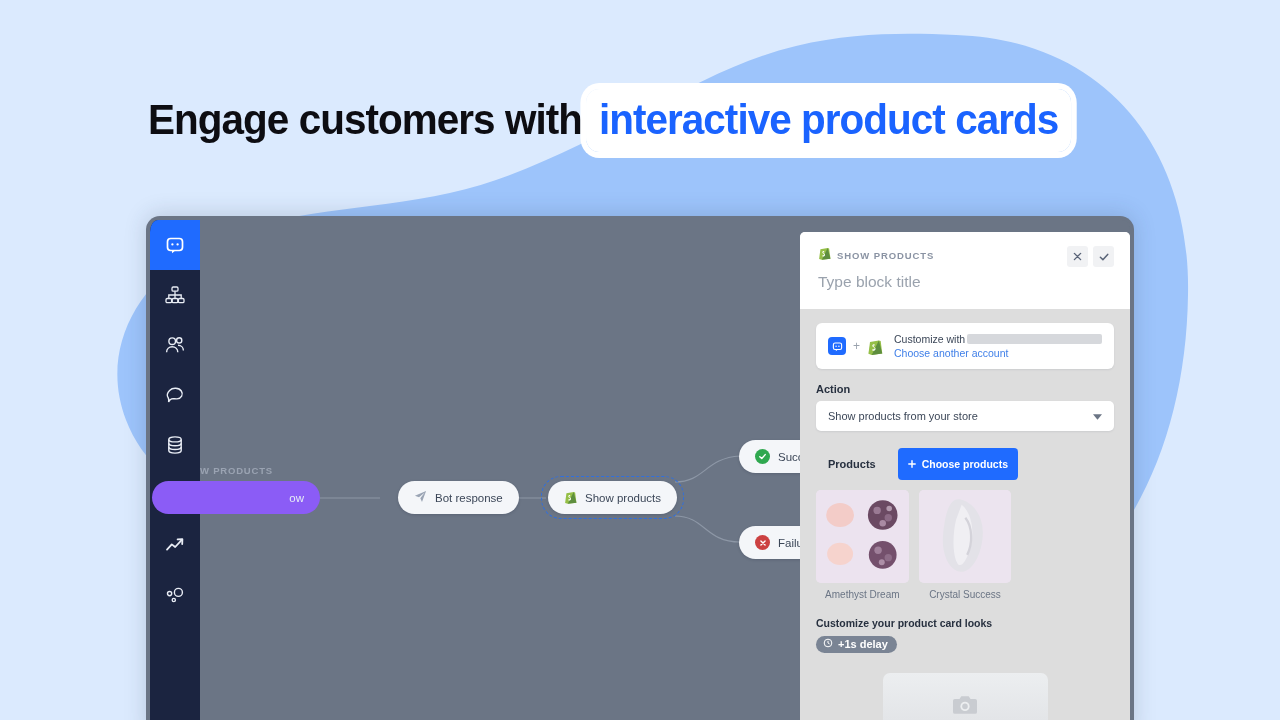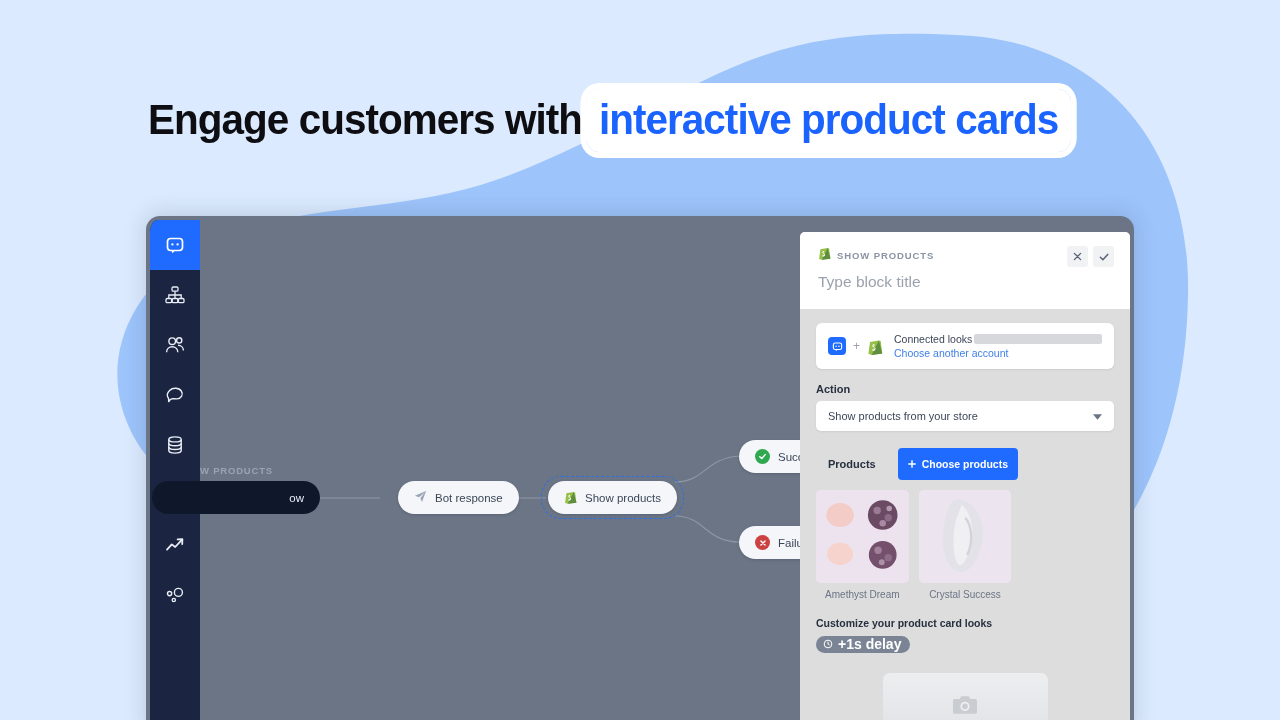--- a/index.html
+++ b/index.html
@@ -74,21 +74,21 @@
     letter-spacing: .8px; color: #9aa3b2;
   }
   .node {
     position: absolute; display: flex; align-items: center; gap: 8px;
     height: 33px; padding: 0 16px;
     background: #f4f6f9; border-radius: 17px;
     font-size: 11.5px; color: #3c4758; font-weight: 400;
     box-shadow: 0 1px 3px rgba(20,30,50,.18);
     white-space: nowrap;
   }
-  .node.ghost { background: #0f172a; color: #e5ecf6; box-shadow:none; }
+  .node.ghost { background: #8b5cf6; color: #e5ecf6; box-shadow:none; }
   .node.selwrap {
     background: transparent; box-shadow: none; padding: 0;
     border: 1.6px dashed #2f6fe0; border-radius: 20px;
     height: 43px; align-items: center; justify-content: center;
   }
   .node.selwrap .inner {
     display: flex; align-items: center; gap: 8px;
     background: #f4f6f9; border-radius: 17px;
     height: 33px; padding: 0 16px; margin: 0 6px;
     box-shadow: 0 1px 3px rgba(20,30,50,.18);
@@ -163,21 +163,21 @@
   }
   .pcard { text-align: center; }
   .pthumb { width: 100%; aspect-ratio: 1/1; border-radius: 5px; overflow: hidden; background: #ece3ef; }
   .pthumb svg { display: block; width: 100%; height: 100%; }
   .pname { margin-top: 6px; font-size: 10px; color: #6b7585; line-height: 1.2; }
 
   .cust-label { font-size: 10.5px; font-weight: 700; color: #27303f; margin-top: 16px; }
   .chip {
     display: inline-flex; align-items: center; gap: 5px; margin-top: 7px;
     background: #7a8494; color: #fff; border-radius: 10px;
-    height: 17px; padding: 0 9px 0 7px; font-size: 14px; font-weight: 700;
+    height: 17px; padding: 0 9px 0 7px; font-size: 11px; font-weight: 700;
     cursor: pointer;
   }
 
   .ph-card {
     margin: 20px auto 0 auto; width: 165px; height: 52px;
     background: linear-gradient(180deg,#eceef0,#e2e4e7);
     border-radius: 7px 7px 0 0;
     display: flex; align-items: flex-end; justify-content: center;
     padding-bottom: 6px;
   }
@@ -398,21 +398,21 @@
           <span class="plus-sm">+</span>
           <span class="shop-ico">
             <svg width="16" height="17" viewBox="0 0 14 15">
               <path d="M10.4 2.2 L12 2.6 L13.4 13.6 L4.1 14.9 L1.2 13.9 L2.6 3.5 Z" fill="#95bf47"></path>
               <path d="M10.4 2.2 L13.4 13.6 L4.1 14.9 L10.4 2.2 Z" fill="#5e8e3e"></path>
               <path d="M6.6 5.6 c-.7-.3-1.6-.1-1.9.7 -.3 1 .5 1.5 1.1 1.9 .6.4 1 .7.8 1.3 -.2.6-1 .6-1.7.3 l-.3 1.2 c.9.4 2.3.3 2.8-.9 .5-1.2-.5-1.8-1.1-2.2 -.5-.3-.8-.6-.7-1 .1-.4.7-.4 1.2-.2 Z" fill="#fff"></path>
             </svg>
           </span>
           <span class="conn-txt">
             <span class="conn-row1">
-              <span class="conn-label">Connected looks</span>
+              <span class="conn-label">Customize with</span>
               <span class="conn-redact"></span>
             </span>
             <span class="conn-link">Choose another account</span>
           </span>
         </div>
 
         <div class="sec-label">Action</div>
         <div class="select">
           <span>Show products from your store</span>
           <span class="chev">

